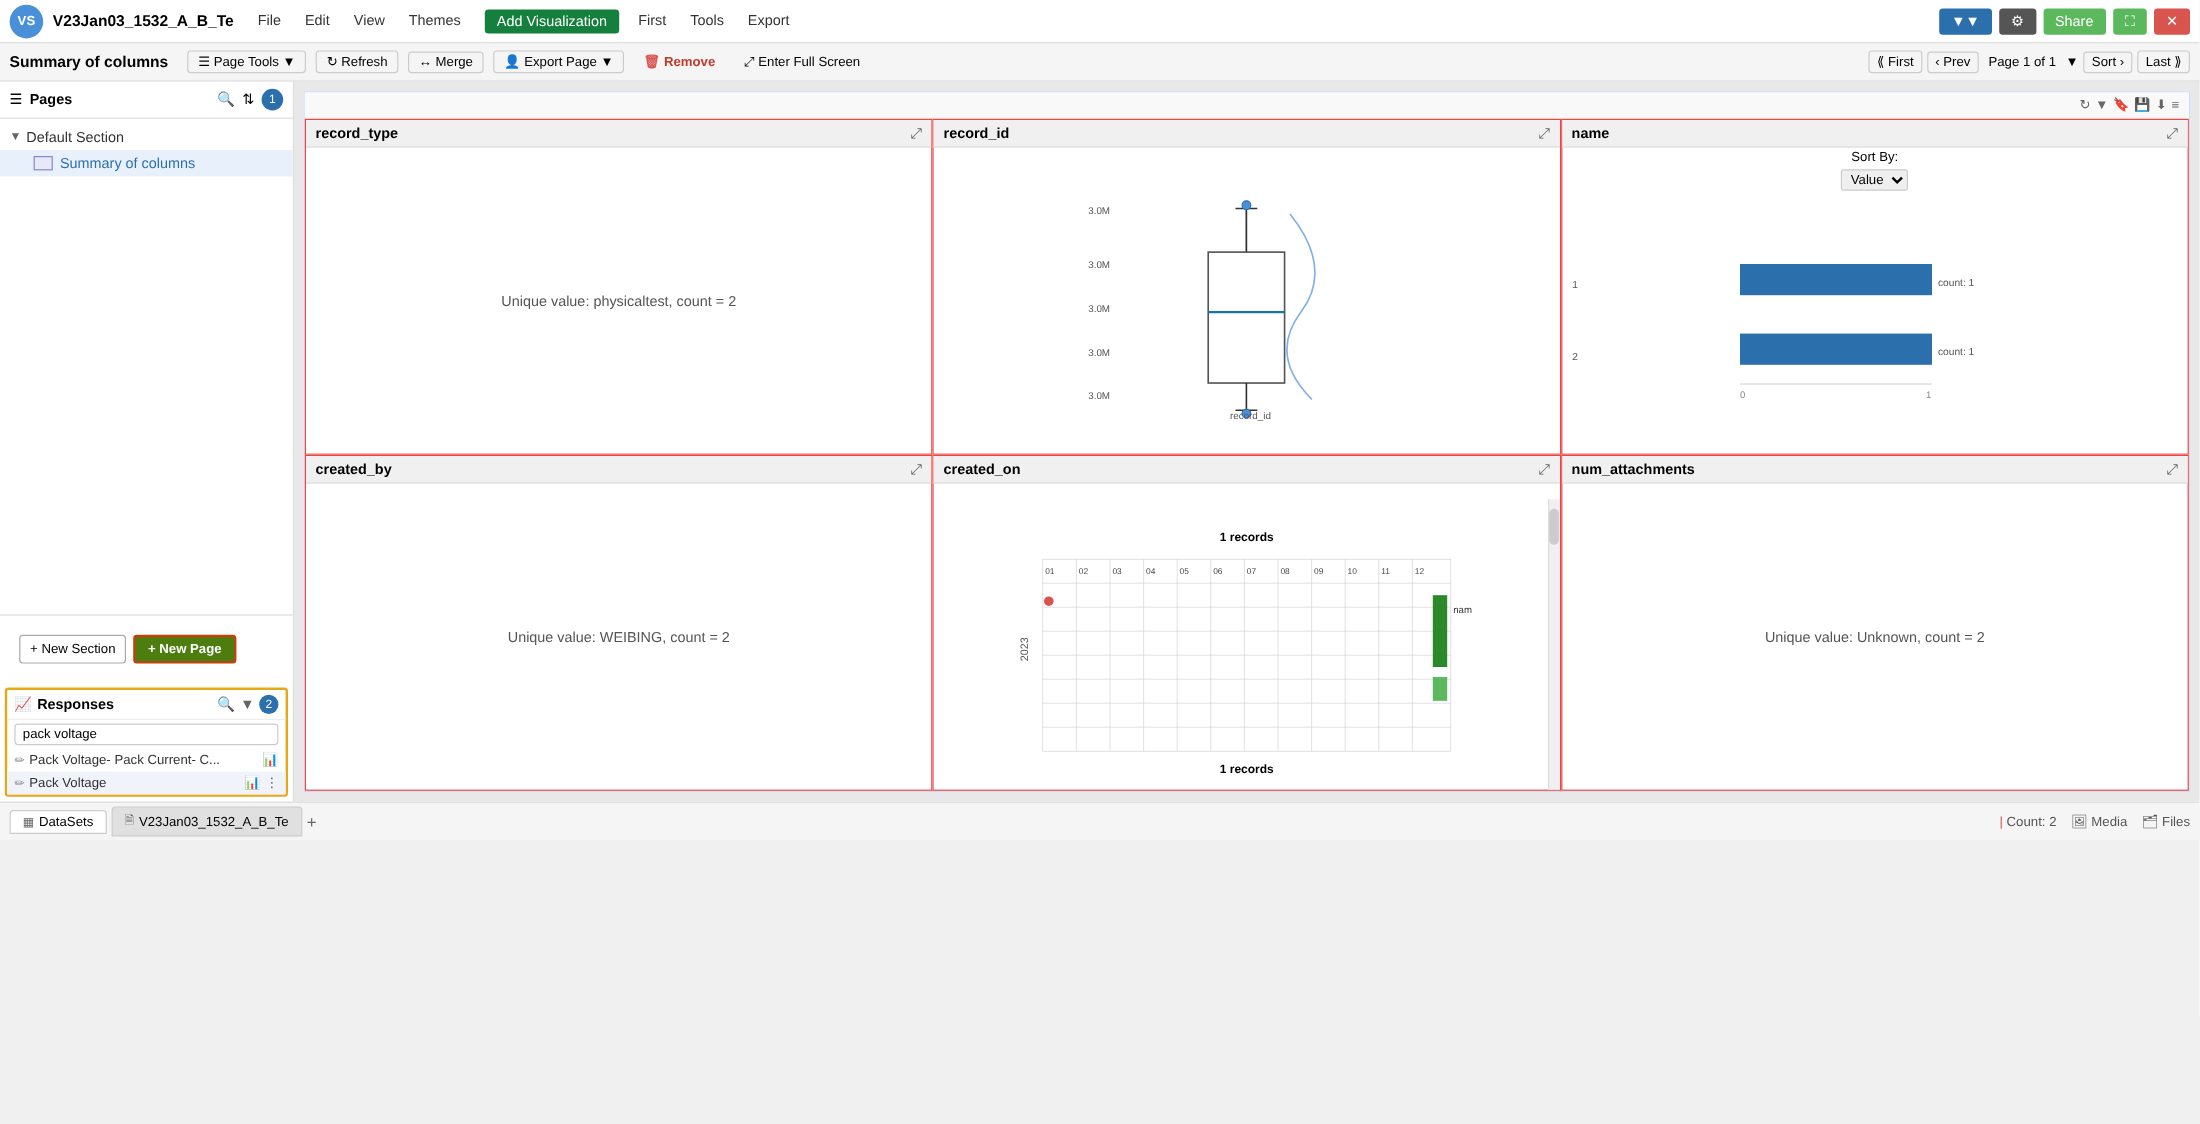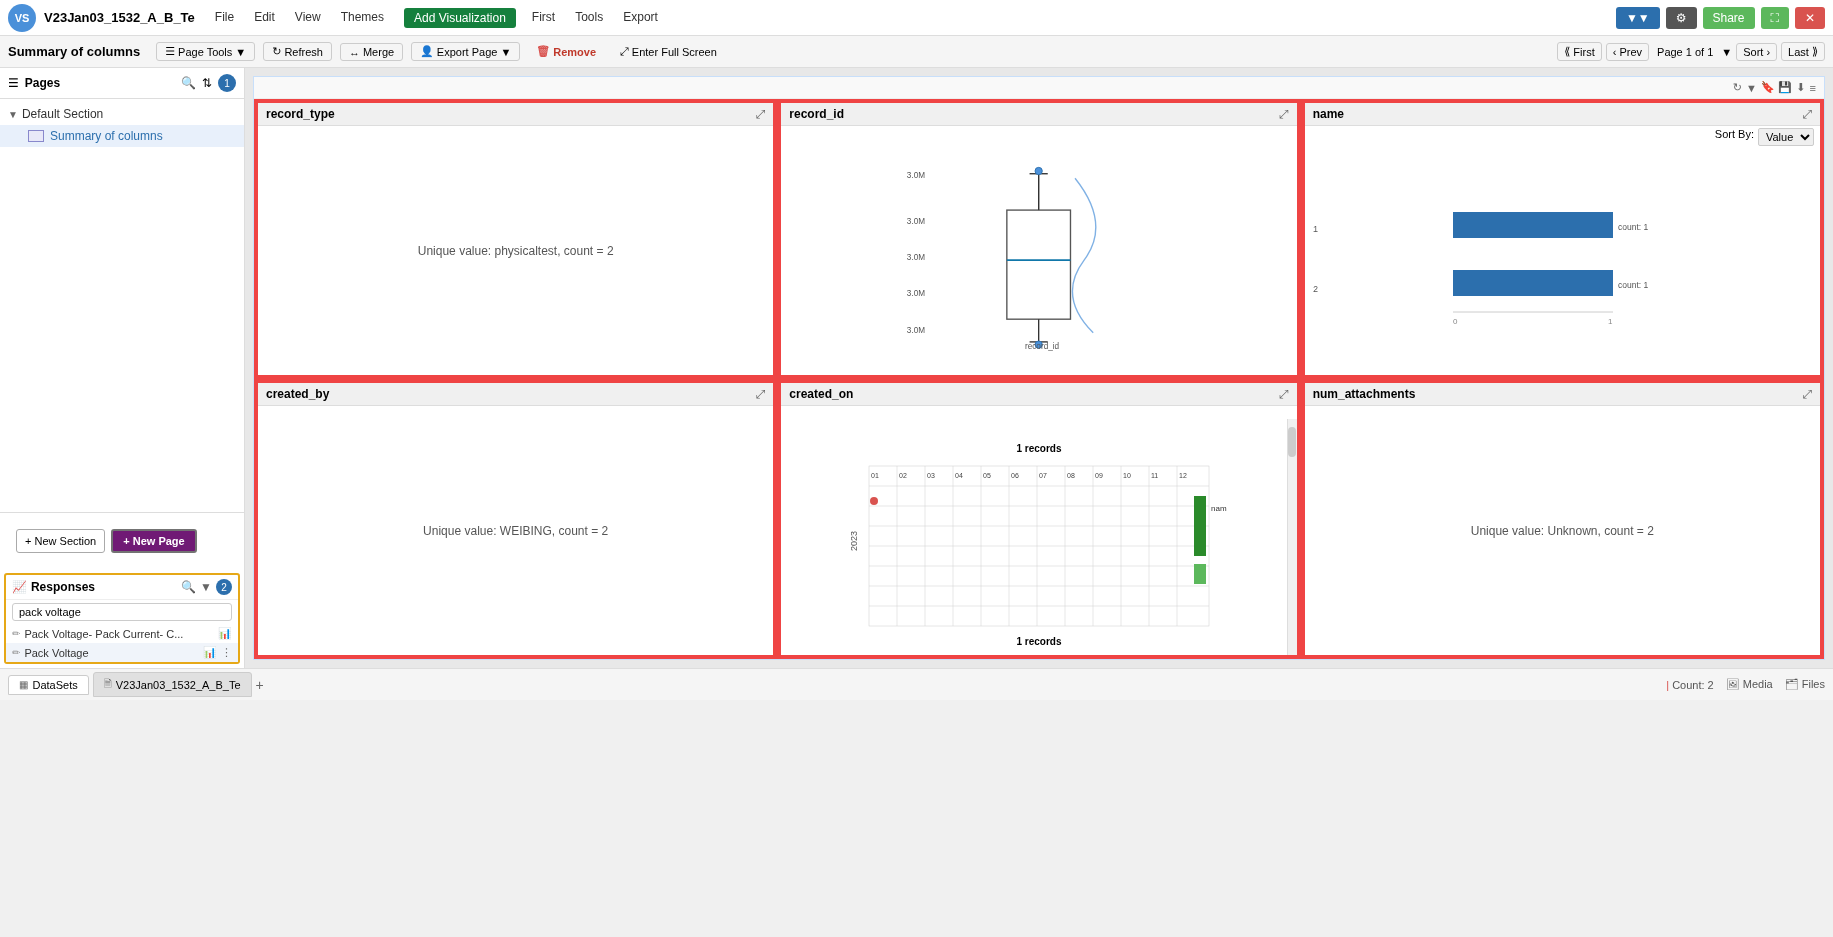--- a/index.html
+++ b/index.html
@@ -92,21 +92,21 @@
     .page-item.active { background: #e8f0fb; }
 
     .sidebar-actions {
       display: flex; padding: 16px; gap: 6px; border-top: 1px solid #ddd;
     }
     .new-section-btn {
       border: 1px solid #aaa; background: #fff; border-radius: 3px;
       padding: 4px 8px; font-size: 11px; cursor: pointer; display: flex; align-items: center; gap: 3px;
     }
     .new-page-btn {
-      border: 2px solid #737373; background: #701a75; color: #fff; border-radius: 3px;
+      border: 2px solid #c2410c; background: #4d7c0f; color: #fff; border-radius: 3px;
       padding: 4px 10px; font-size: 11px; cursor: pointer; display: flex; align-items: center; gap: 3px;
       font-weight: bold;
     }
 
     
     .responses-section {
       border: 2px solid #e6a817; margin: 4px; border-radius: 3px; background: #fff;
     }
     .responses-header {
       display: flex; align-items: center; padding: 4px 6px; gap: 4px;
@@ -143,21 +143,21 @@
     .viz-area {
       flex: 1; overflow: auto; padding: 8px; background: #e8e8e8;
     }
 
     
     .panels-grid {
       display: grid; grid-template-columns: 1fr 1fr 1fr; gap: 0;
       position: relative;
     }
     .panel-cell {
-      border: 4px solid #ef4444; background: #fff; min-height: 280px; position: relative;
+      border: 1px solid #ef4444; background: #fff; min-height: 280px; position: relative;
       display: flex; flex-direction: column;
     }
     .panel-header {
       display: flex; align-items: center; padding: 4px 8px;
       background: #f0f0f0; border-bottom: 1px solid #ddd; gap: 4px;
     }
     .panel-header .panel-title { font-size: 12px; font-weight: bold; flex: 1; }
     .panel-header .expand-btn { background: none; border: none; cursor: pointer; font-size: 12px; color: #666; }
     .panel-content {
       flex: 1; display: flex; align-items: center; justify-content: center;
@@ -189,22 +189,23 @@
     .bottom-tab.active { background: #fff; }
     .bottom-tab .tab-icon { font-size: 10px; color: #666; }
     .add-tab-btn { background: none; border: none; font-size: 14px; cursor: pointer; color: #666; }
     .bottom-bar-right { margin-left: auto; display: flex; gap: 12px; font-size: 11px; color: #555; align-items: center; }
 
     
     .boxplot-container { width: 100%; height: 200px; }
 
     
     .sort-by-row {
-      display: flex; align-items: flex-start; gap: 4px; font-size: 11px; padding: 2px 6px;
+      display: flex; align-items: center; gap: 4px; font-size: 11px; padding: 2px 6px;
       justify-content: flex-end;
+      flex-direction: column;
     }
     .sort-by-row select {
       font-size: 11px; border: 1px solid #ccc; border-radius: 2px; padding: 1px 3px;
     }
 
     
     .collapse-arrow {
       position: absolute; right: -12px; top: 50%; transform: translateY(-50%);
       background: #e8e8e8; border: 1px solid #ccc; width: 12px; height: 30px;
       display: flex; align-items: center; justify-content: center;

